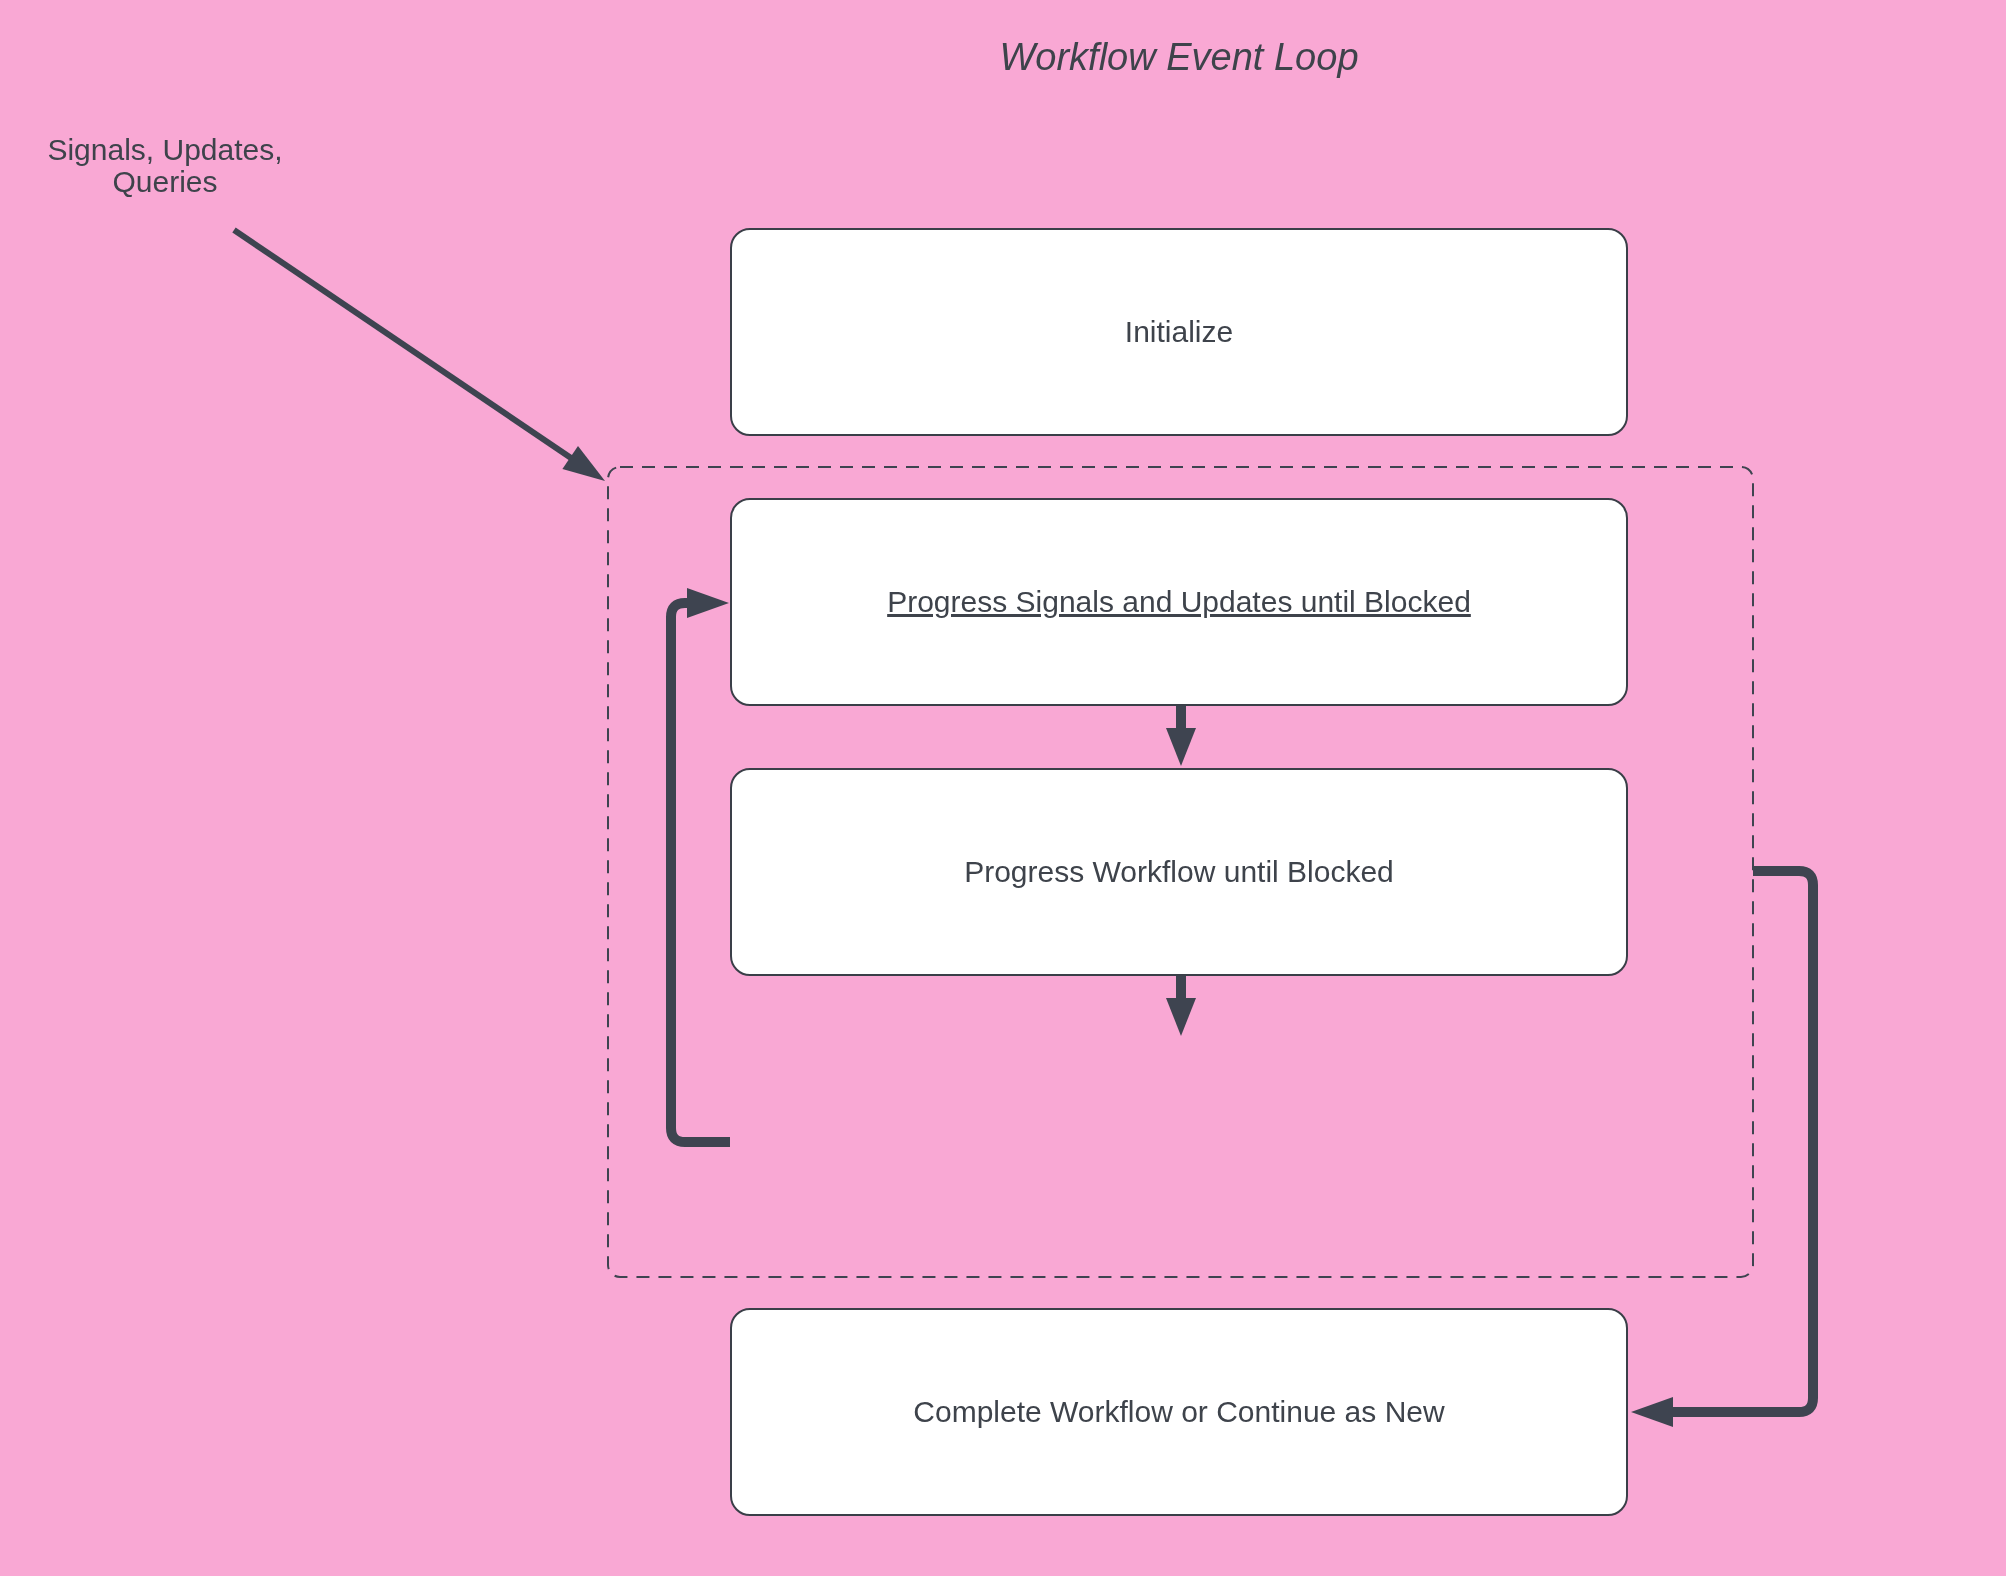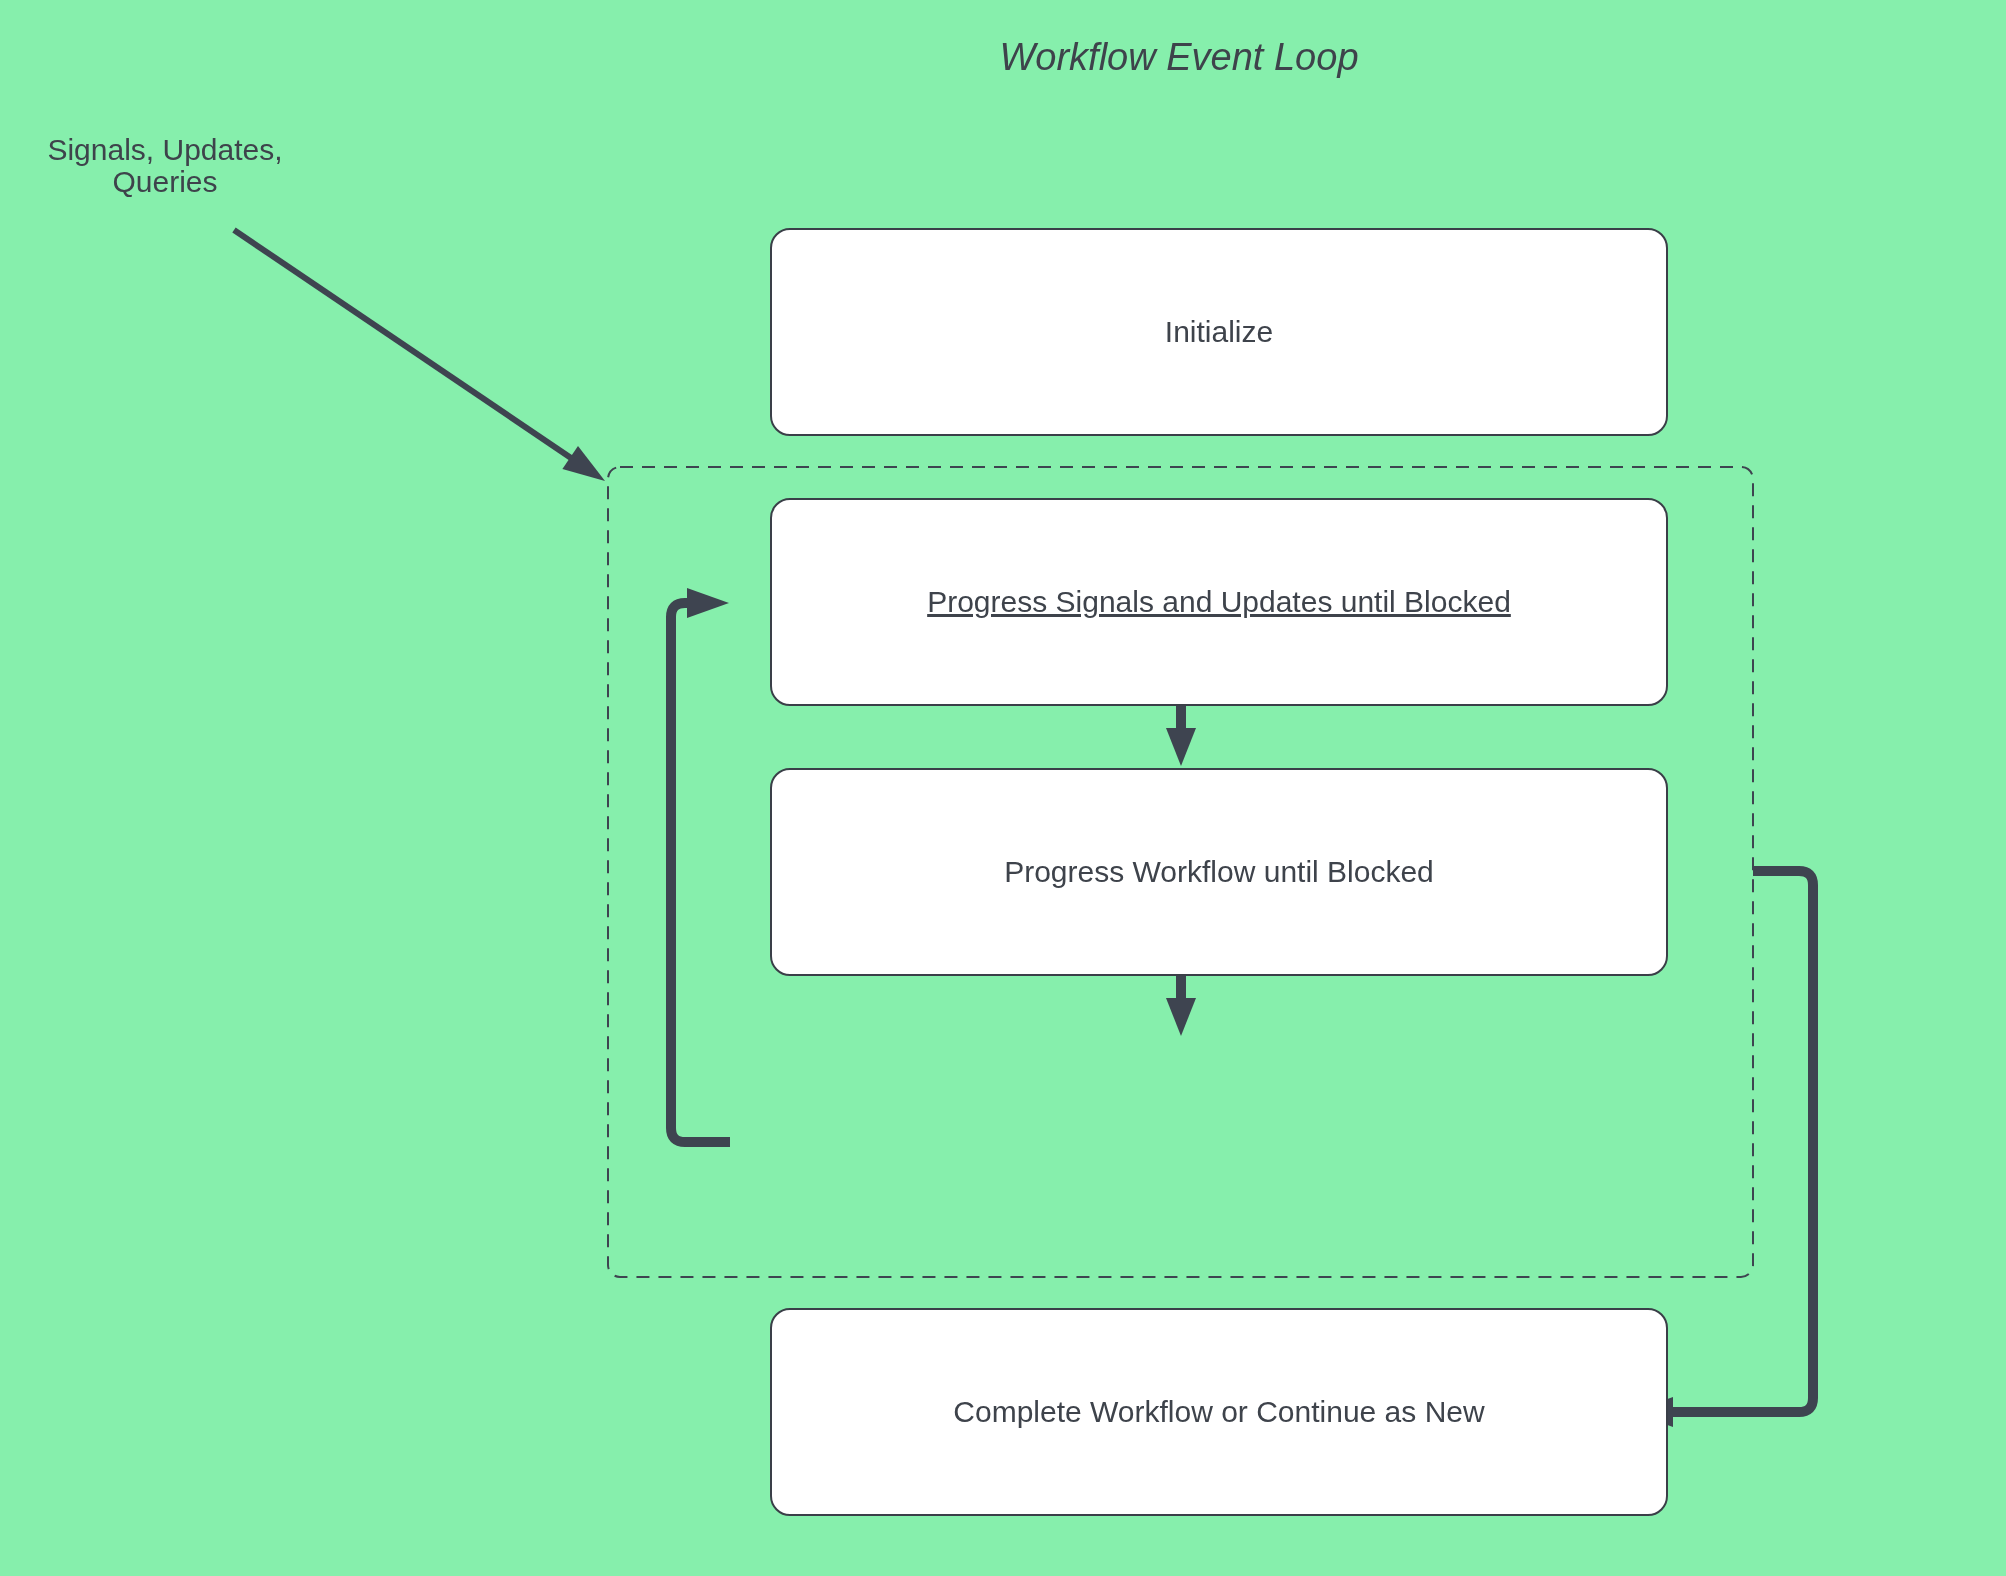--- a/index.html
+++ b/index.html
@@ -1,20 +1,20 @@
 <!DOCTYPE html>
 <html><head>
 <meta charset="utf-8">
 <style>
   html, body { margin: 0; padding: 0; background: #ffffff; }
   #canvas {
     position: relative;
     width: 2006px;
     height: 1576px;
-    background: #86efac;
+    background: #f9a8d4;
     font-family: "Liberation Sans", sans-serif;
     overflow: hidden;
   }
   #arrow-layer {
     position: absolute;
     left: 0; top: 0;
     width: 2006px; height: 1576px;
   }
   .diagram-title {
     position: absolute;
@@ -42,21 +42,20 @@
     background: #ffffff;
     border: 2px solid #3a3f48;
     border-radius: 20px;
     display: flex;
     align-items: center;
     justify-content: center;
     text-align: left;
     font-size: 30px;
     color: #3e434b;
     padding: 0 32px;
-    margin-left: 40px;
   }
   #node-initialize        { top: 228px; }
   #node-progress-signals  { top: 498px; text-decoration: underline; }
   #node-progress-workflow { top: 768px; }
   #node-execute-queries   { top: 1038px; }
   #node-complete          { top: 1308px; }
 </style>
 </head>
 <body>
 

